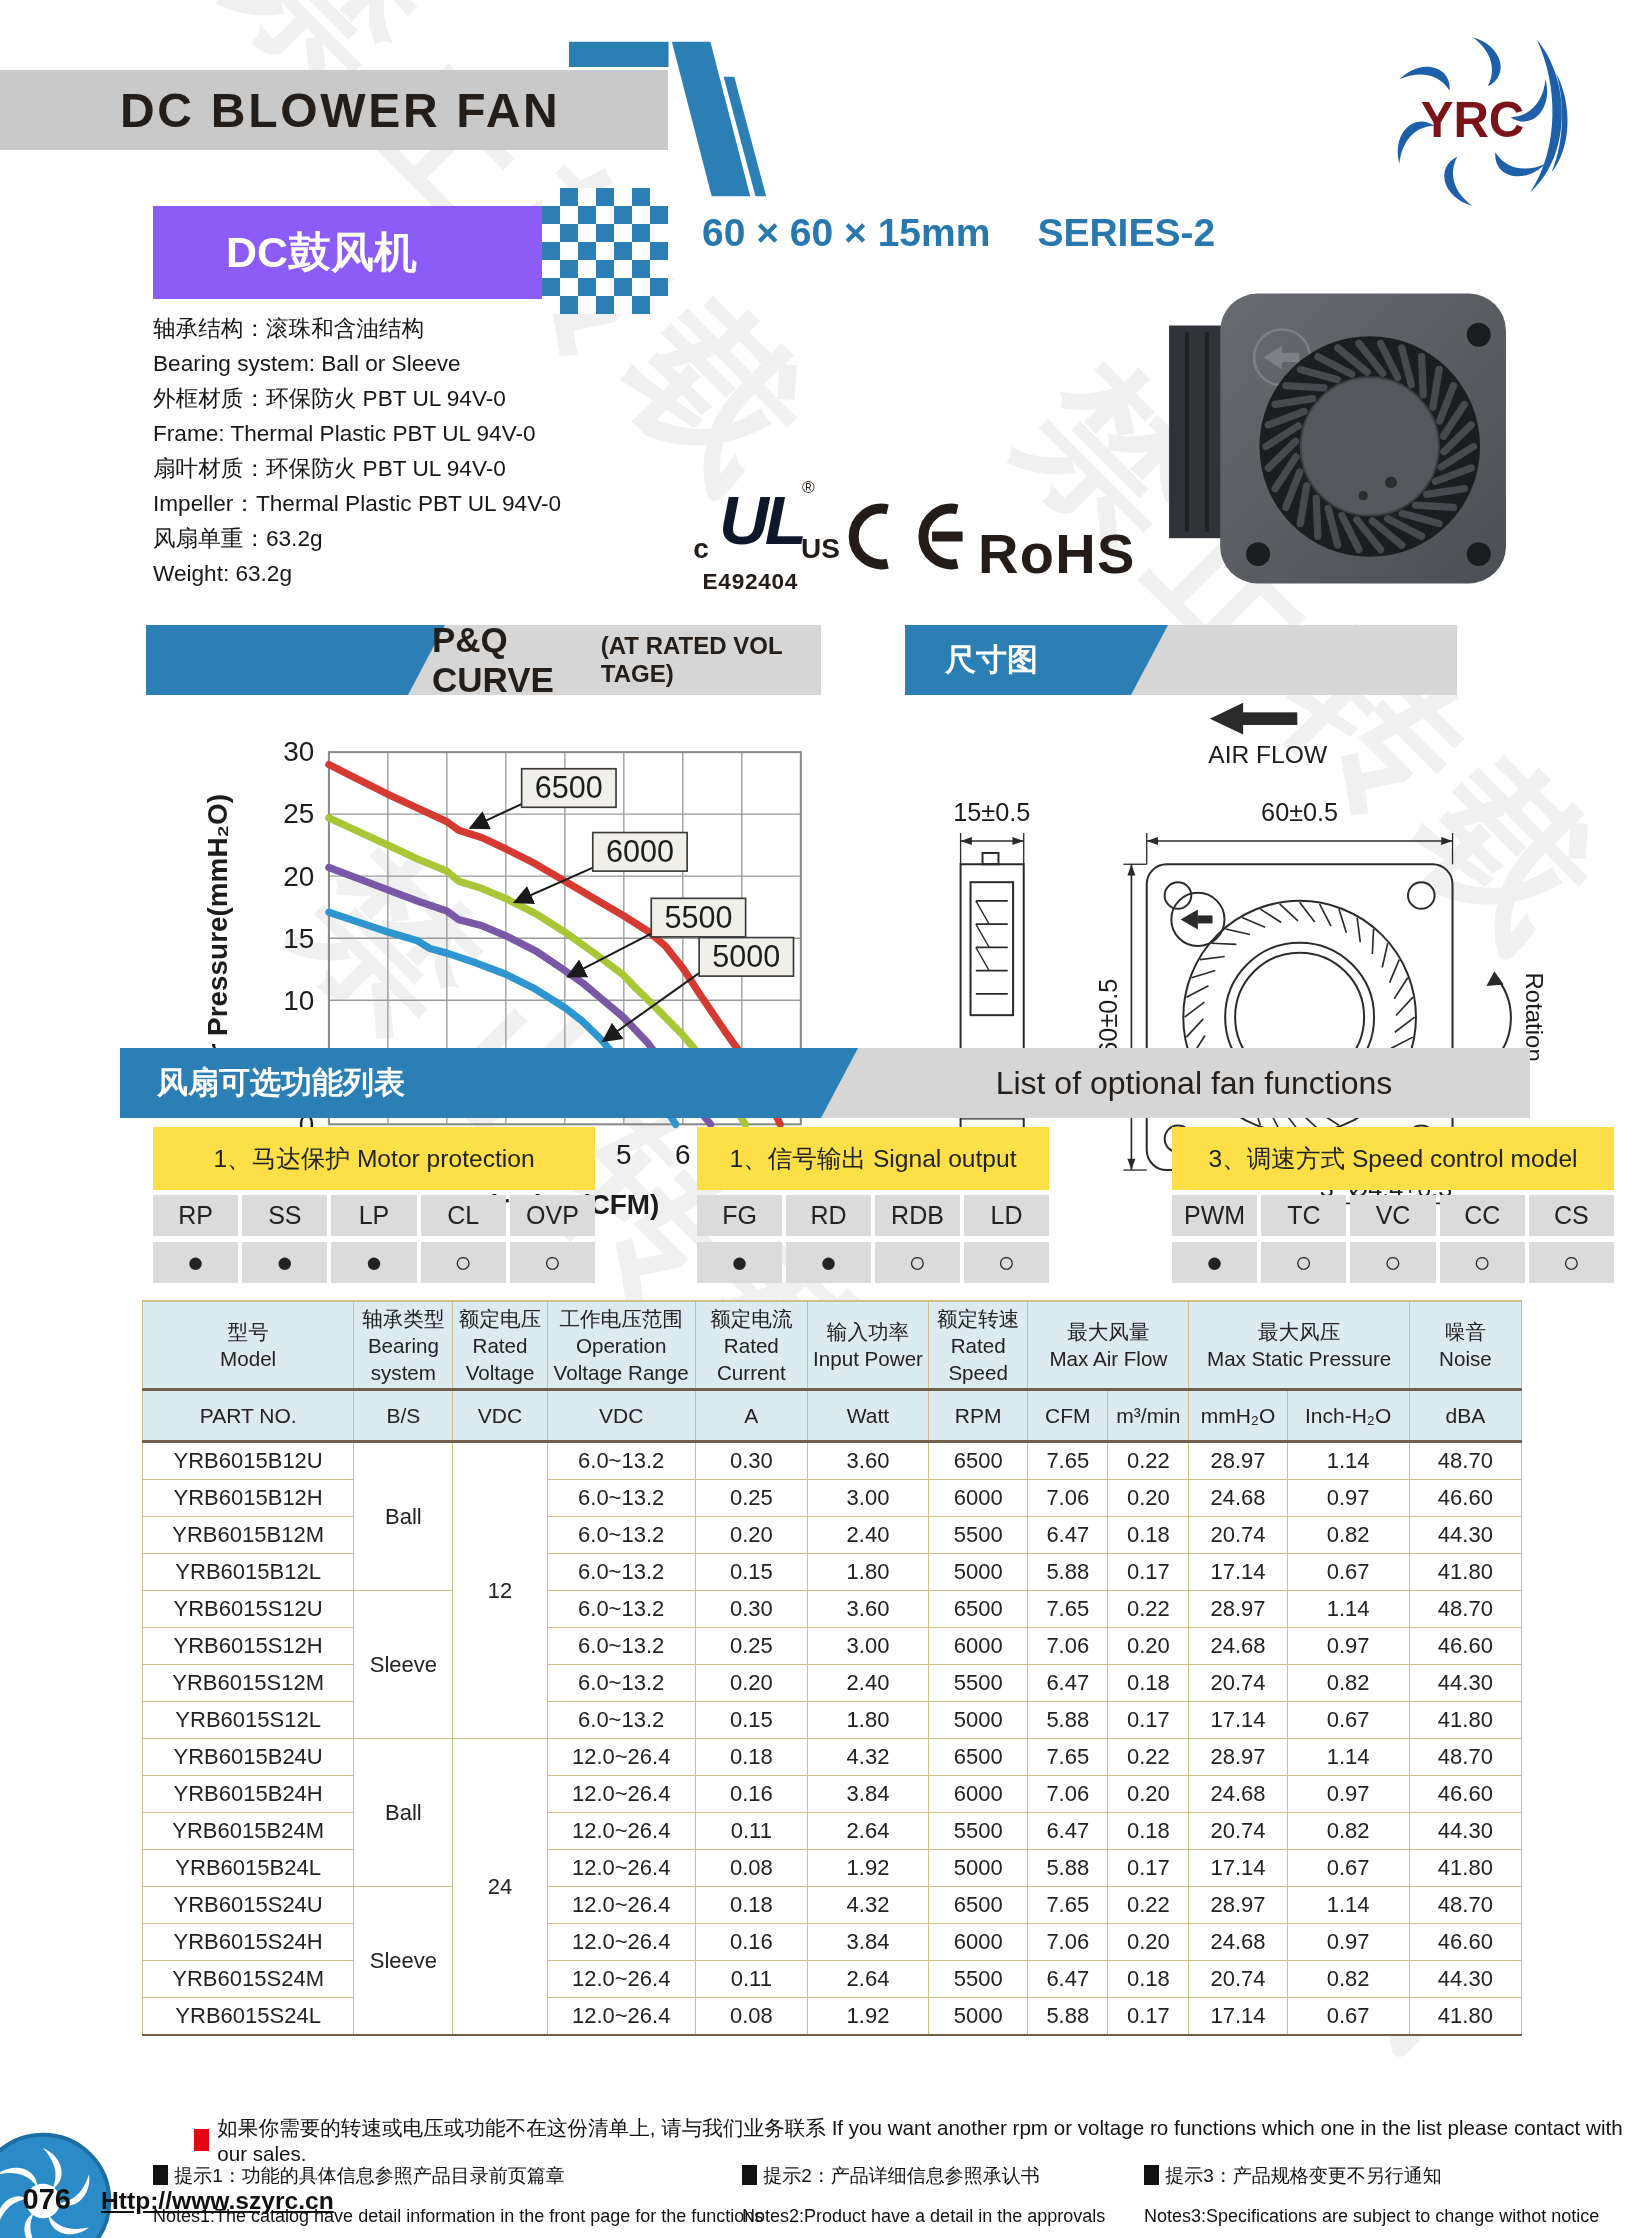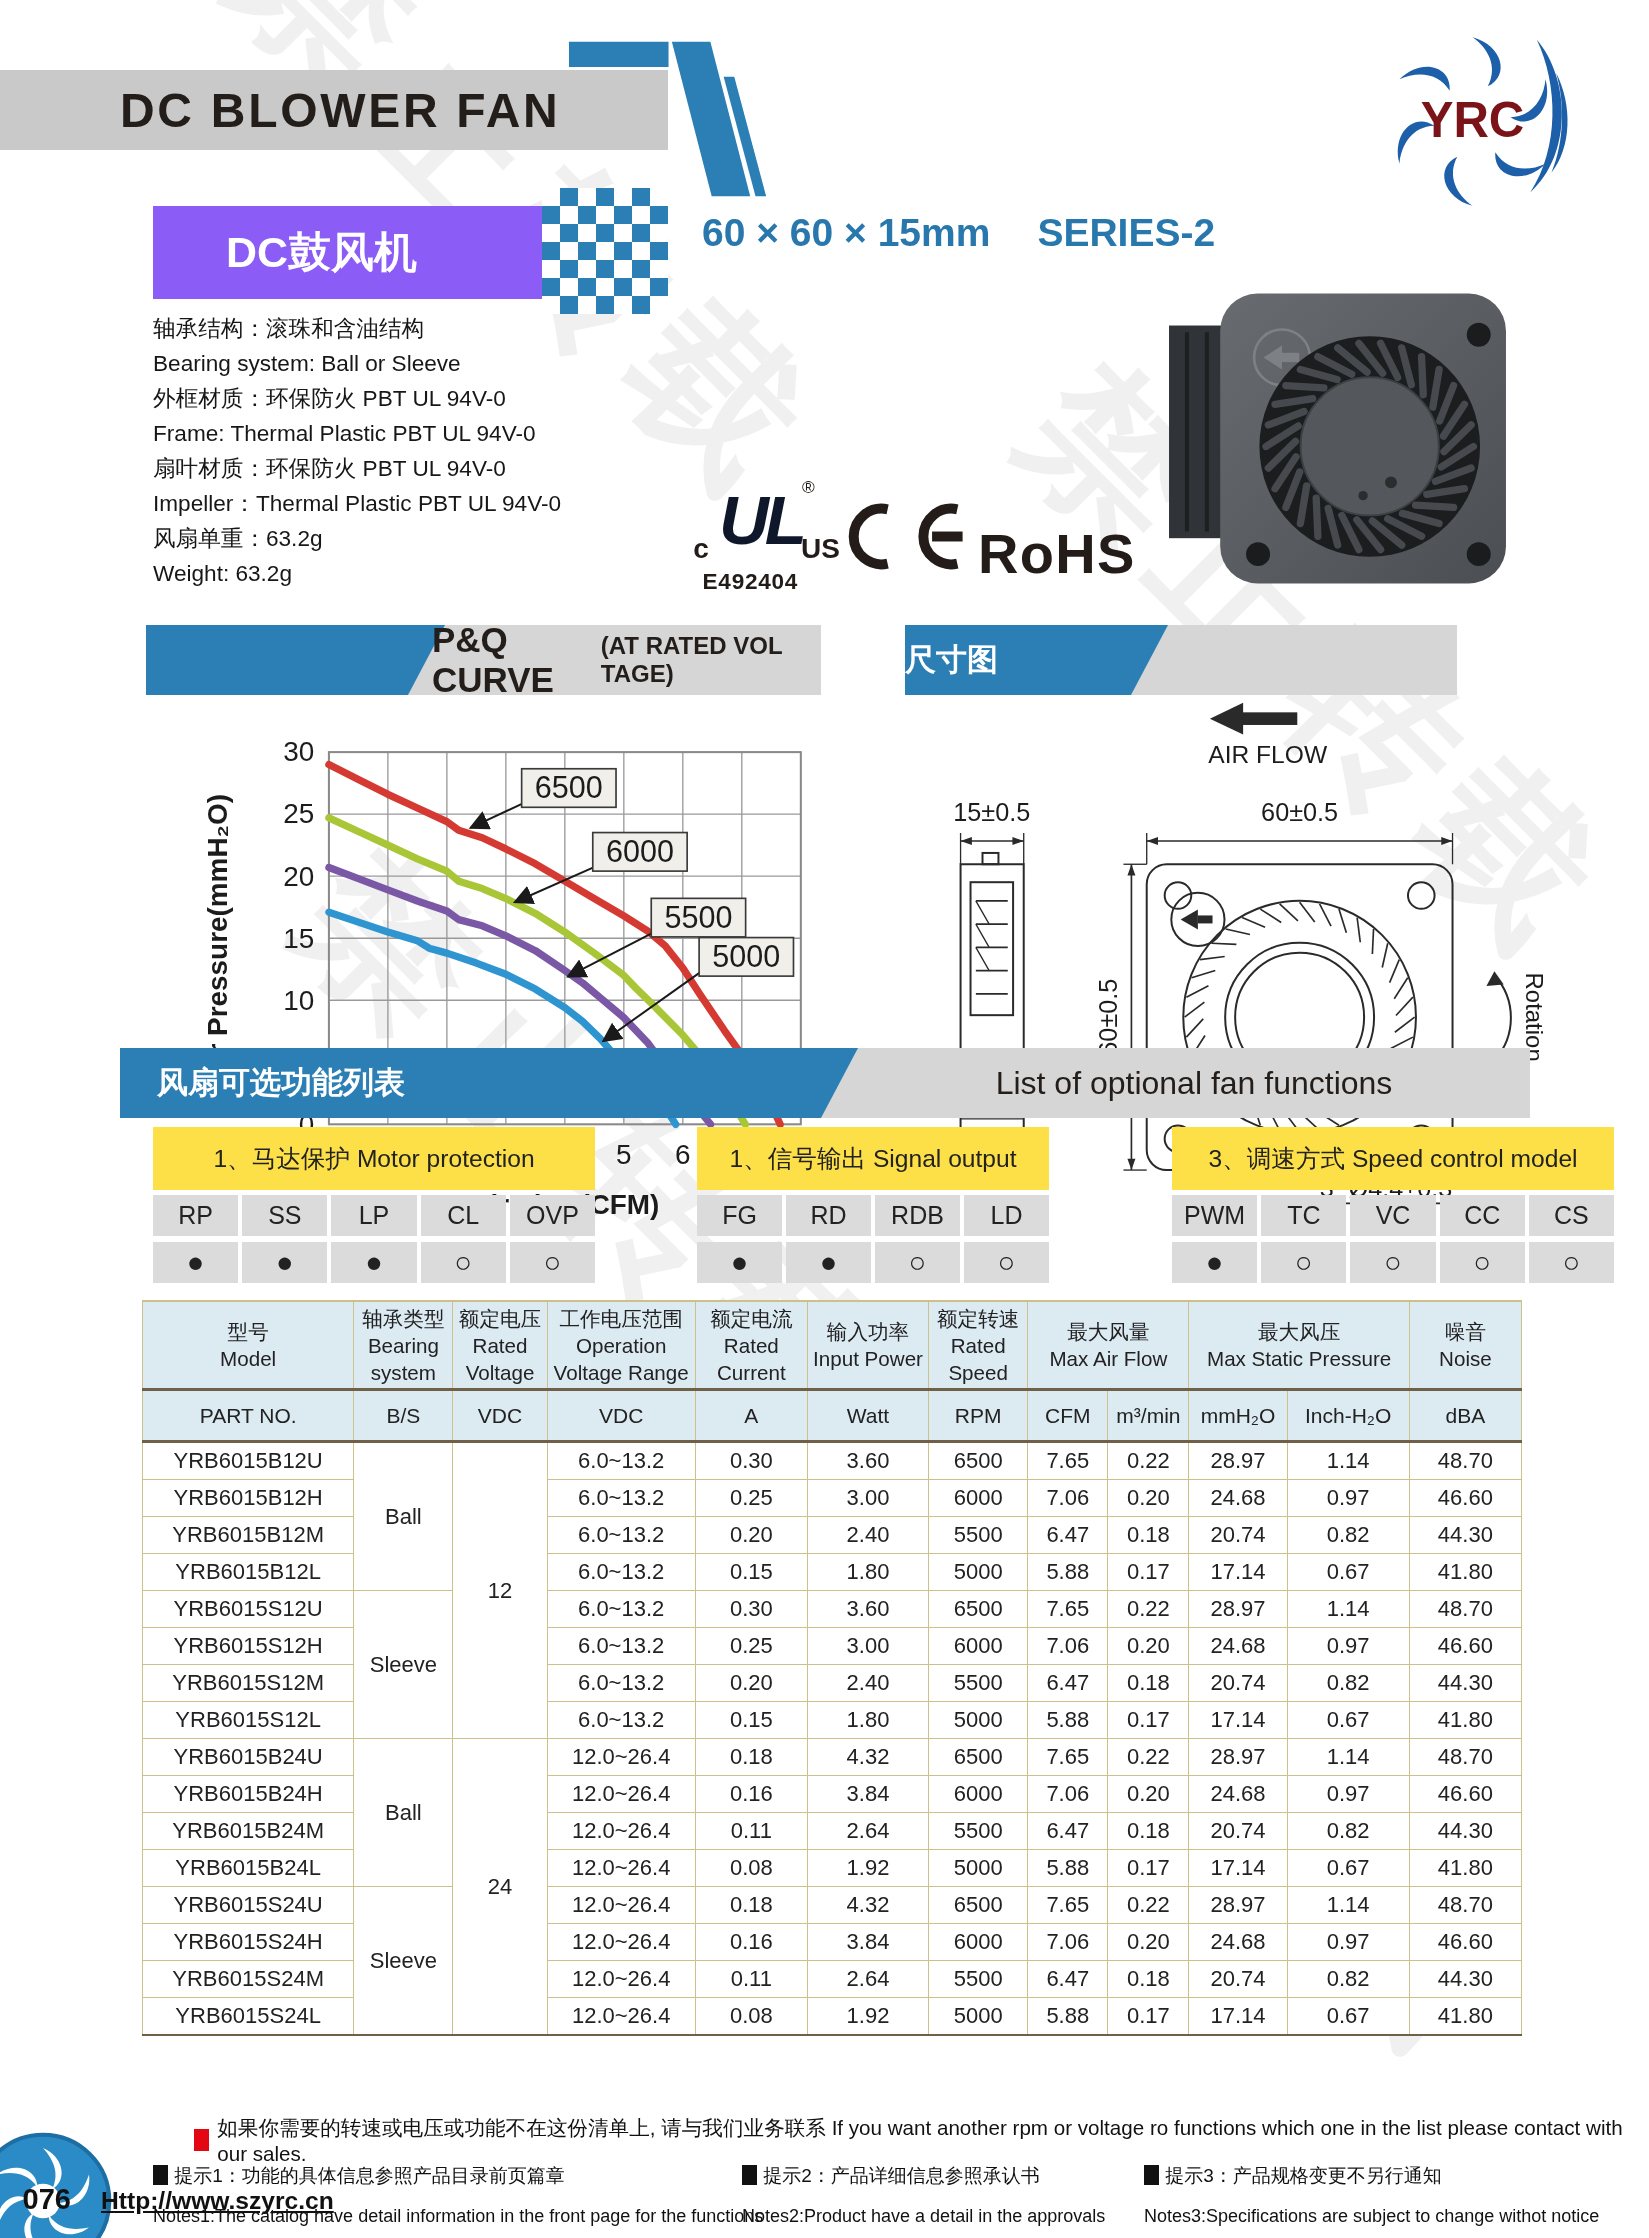--- a/index.html
+++ b/index.html
@@ -191,21 +191,21 @@
 <div class="abs bar" style="left:146px;top:625px;width:675px;">
   <div class="blue" style="width:299px;"></div>
   <div class="bar-text" style="left:286px;right:8px;">
     <span class="pq-main">P&amp;Q CURVE</span>
     <span class="pq-sub">(AT RATED VOL TAGE)</span>
   </div>
 </div>
 
 <div class="abs bar" style="left:905px;top:625px;width:552px;">
   <div class="blue" style="width:263px;display:flex;align-items:center;">
-    <span class="bar-cn" style="">尺寸图</span>
+    <span class="bar-cn" style="padding-left:40px;">尺寸图</span>
   </div>
 </div>
 
 <svg id="pq-chart" class="abs" style="left:186px;top:702px;width:658px;height:519px;" viewBox="0 0 990 780">
     <defs>
       <marker id="arr" markerWidth="12" markerHeight="12" refX="9" refY="5" orient="auto">
         <path d="M0,0 L10,5 L0,10 z" fill="#1a1a1a"></path>
       </marker>
     </defs>
     <line x1="215" y1="75" x2="215" y2="635" stroke="#999" stroke-width="2"></line>

